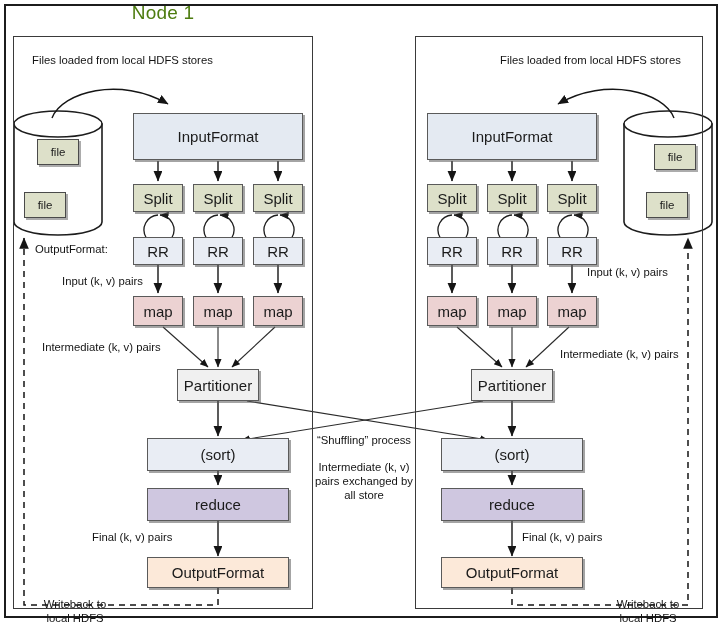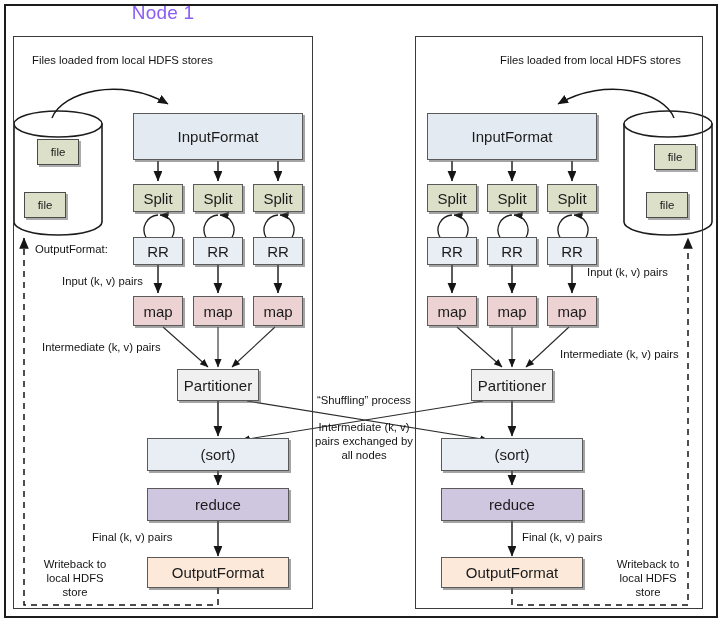--- a/index.html
+++ b/index.html
@@ -1,27 +1,27 @@
 <!DOCTYPE html>
 <html><head>
 <meta charset="utf-8">
 <style>
   html,body{margin:0;padding:0;background:#ffffff;}
   body{font-family:"Liberation Sans","DejaVu Sans",sans-serif;}
   #page{position:relative;width:722px;height:623px;background:#fff;overflow:hidden;}
   #page-border{position:absolute;left:4px;top:4px;width:714px;height:614px;border:2px solid #1c1c1c;box-sizing:border-box;}
-  .node-title{position:absolute;font-size:19px;color:#8b5cf6;text-align:center;letter-spacing:0.2px;}
+  .node-title{position:absolute;font-size:19px;color:#4d7c0f;text-align:center;letter-spacing:0.2px;}
   .node-box{position:absolute;border:1.5px solid #3a3a3a;box-sizing:border-box;background:transparent;}
   
   .pbox{position:absolute;box-sizing:border-box;border:1px solid #5a5a5a;
         display:flex;align-items:center;justify-content:center;
         font-size:15px;color:#1b1b1b;
         box-shadow:2px 2px 0 rgba(90,90,90,0.55);}
   .lbl{position:absolute;font-size:11.3px;color:#141414;line-height:14px;white-space:nowrap;}
-  .lbl.c{text-align:center;white-space:normal;}
+  .lbl.c{text-align:center;white-space:normal;margin-top:40px;}
   .filebox{position:absolute;box-sizing:border-box;border:1px solid #4a4a4a;
            display:flex;align-items:center;justify-content:center;font-size:11.5px;color:#1b1b1b;
            box-shadow:2px 2px 0 rgba(90,90,90,0.5);}
   svg.layer{position:absolute;left:0;top:0;width:722px;height:623px;overflow:visible;pointer-events:none;}
   .cyl-body{fill:#ffffff;stroke:#1d1d1d;stroke-width:1.6;}
   .ln{stroke:#151515;stroke-width:1.4;fill:none;}
   .ln-thin{stroke:#2a2a2a;stroke-width:1.1;fill:none;}
   .dash{stroke:#151515;stroke-width:1.5;fill:none;stroke-dasharray:6 5;}
   .loop{stroke:#1d1d1d;stroke-width:1.3;fill:none;}
 </style>
@@ -165,14 +165,14 @@
   <div class="pbox" style="left:441px;top:438px;width:142px;height:33px;background:#e9edf4;">(sort)</div>
   <div class="pbox" style="left:441px;top:488px;width:142px;height:33px;background:#cfc7e0;">reduce</div>
 
   <div class="lbl" style="left:522px;top:530px;">Final (k, v) pairs</div>
 
   <div class="pbox" style="left:441px;top:557px;width:142px;height:31px;background:#fce9d9;">OutputFormat</div>
 
   <div class="lbl c" style="left:608px;top:557px;width:80px;">Writeback to local HDFS store</div>
 
   <div class="lbl c" style="left:313px;top:393px;width:102px;">“Shuffling” process</div>
-  <div class="lbl c" style="left:313px;top:420px;width:102px;">Intermediate (k, v) pairs exchanged by all nodes</div>
+  <div class="lbl c" style="left:313px;top:420px;width:102px;">Intermediate (k, v) pairs exchanged by all store</div>
 </div>
 
 </body></html>

